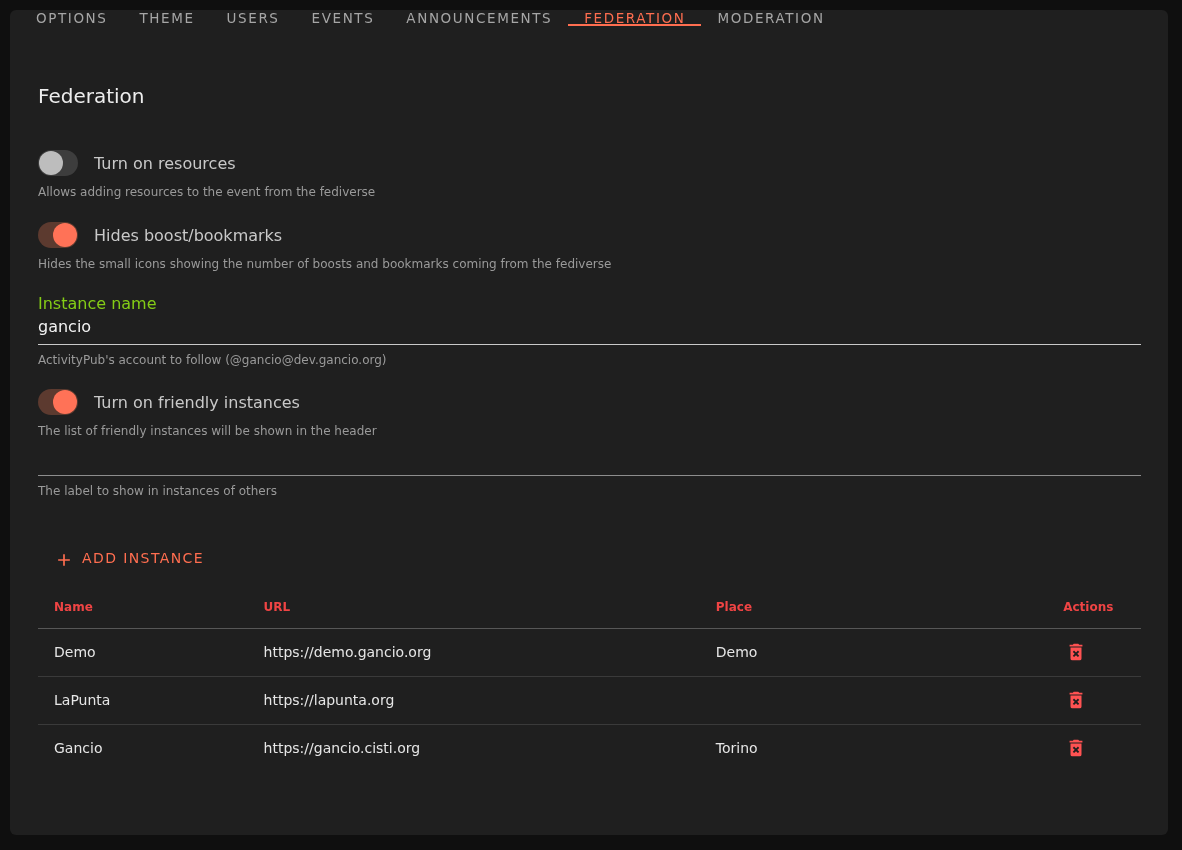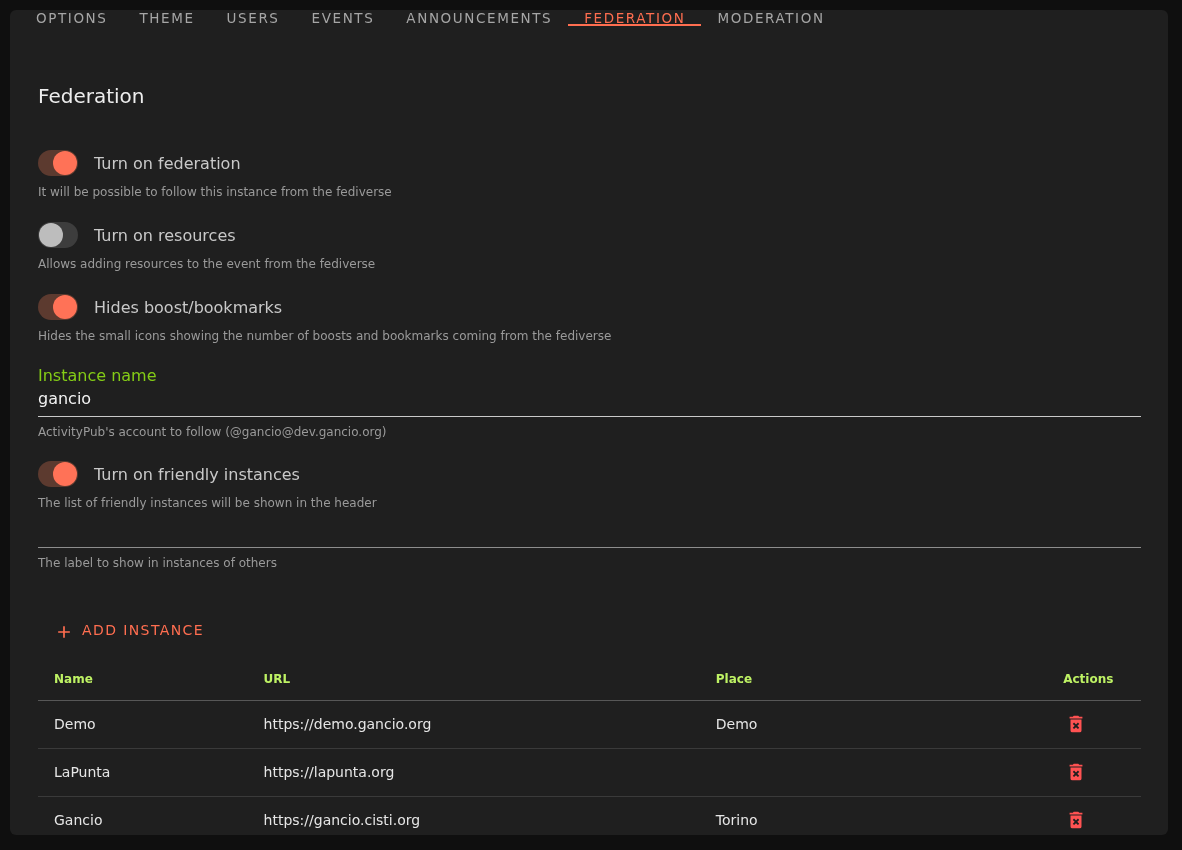--- a/index.html
+++ b/index.html
@@ -127,21 +127,21 @@
   .add-btn svg { display: block; }
   
   table {
     width: 100%;
     border-collapse: collapse;
   }
   th {
     text-align: left;
     font-size: 12px;
     font-weight: bold;
-    color: #bef264;
+    color: #ef4444;
     height: 42px;
     padding: 0 16px;
     border-bottom: 1px solid rgba(255,255,255,0.25);
     vertical-align: middle;
   }
   td {
     height: 48px;
     padding: 0 16px;
     font-size: 14px;
     color: #e6e6e6;
@@ -174,29 +174,20 @@
     <div class="tab">EVENTS</div>
     <div class="tab">ANNOUNCEMENTS</div>
     <div class="tab active">FEDERATION</div>
     <div class="tab">MODERATION</div>
   </div>
 
   <div class="content">
 
     <h1 class="page-title">Federation</h1>
 
-    <div class="setting">
-      <div class="toggle-row">
-        <div class="switch on" role="switch" aria-checked="true">
-          <div class="thumb"></div>
-        </div>
-        <span class="toggle-label">Turn on federation</span>
-      </div>
-      <div class="hint">It will be possible to follow this instance from the fediverse</div>
-    </div>
 
     <div class="setting">
       <div class="toggle-row">
         <div class="switch off" role="switch" aria-checked="false">
           <div class="thumb"></div>
         </div>
         <span class="toggle-label">Turn on resources</span>
       </div>
       <div class="hint">Allows adding resources to the event from the fediverse</div>
     </div>

